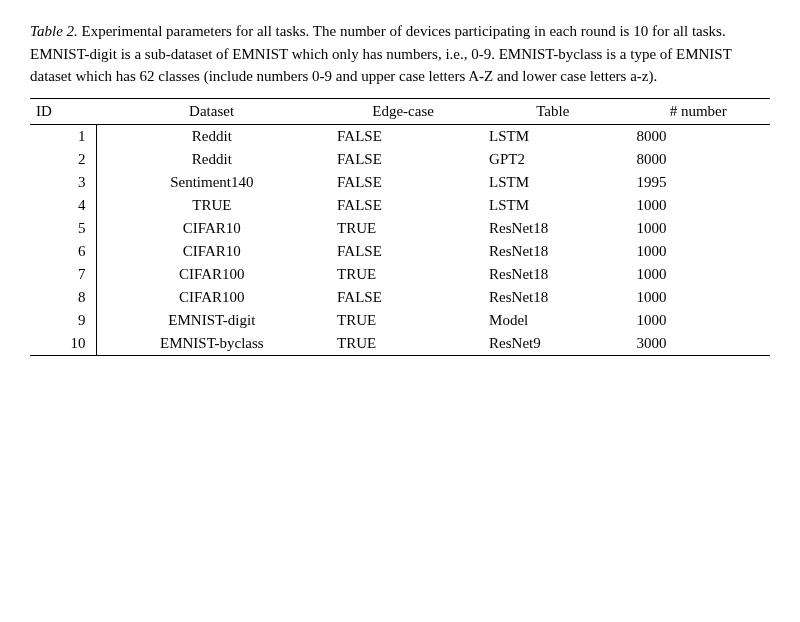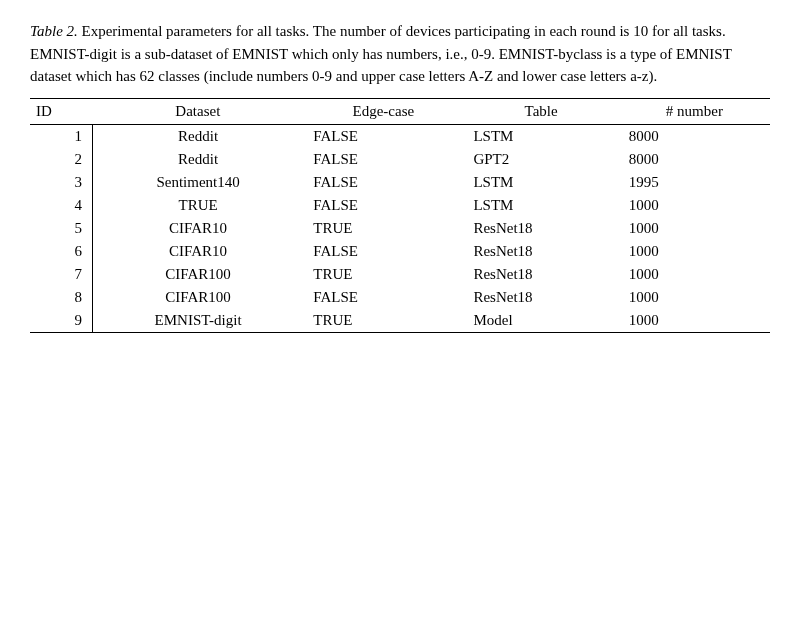--- a/index.html
+++ b/index.html
@@ -147,14 +147,21 @@
         <td>ResNet18</td>
         <td>1000</td>
       </tr>
       <tr>
         <td>9</td>
         <td>EMNIST-digit</td>
         <td>TRUE</td>
         <td>Model</td>
         <td>1000</td>
       </tr>
+      <tr>
+        <td>10</td>
+        <td>EMNIST-byclass</td>
+        <td>TRUE</td>
+        <td>ResNet9</td>
+        <td>3000</td>
+      </tr>
     </tbody>
 </table>
 
 </body></html>

